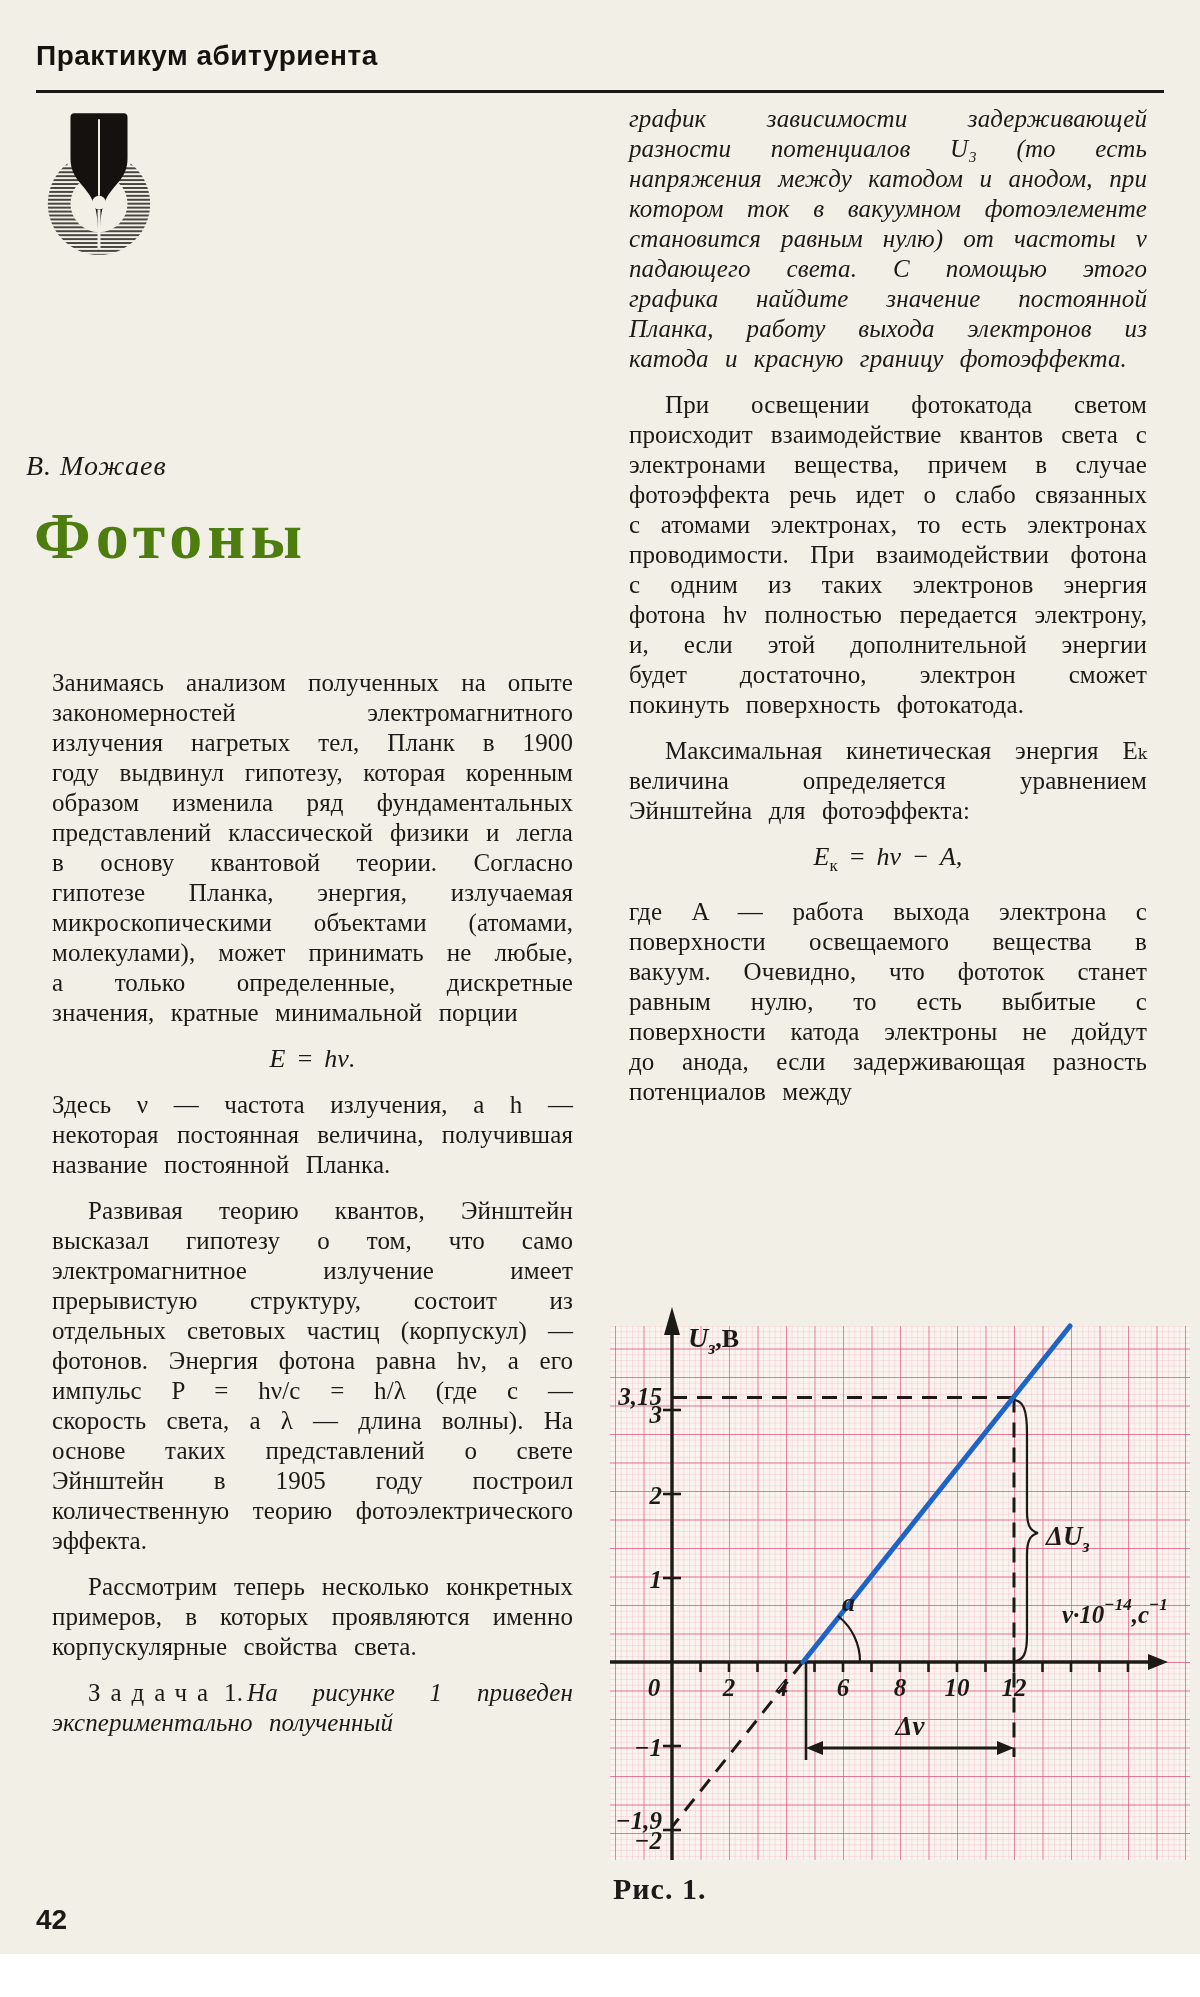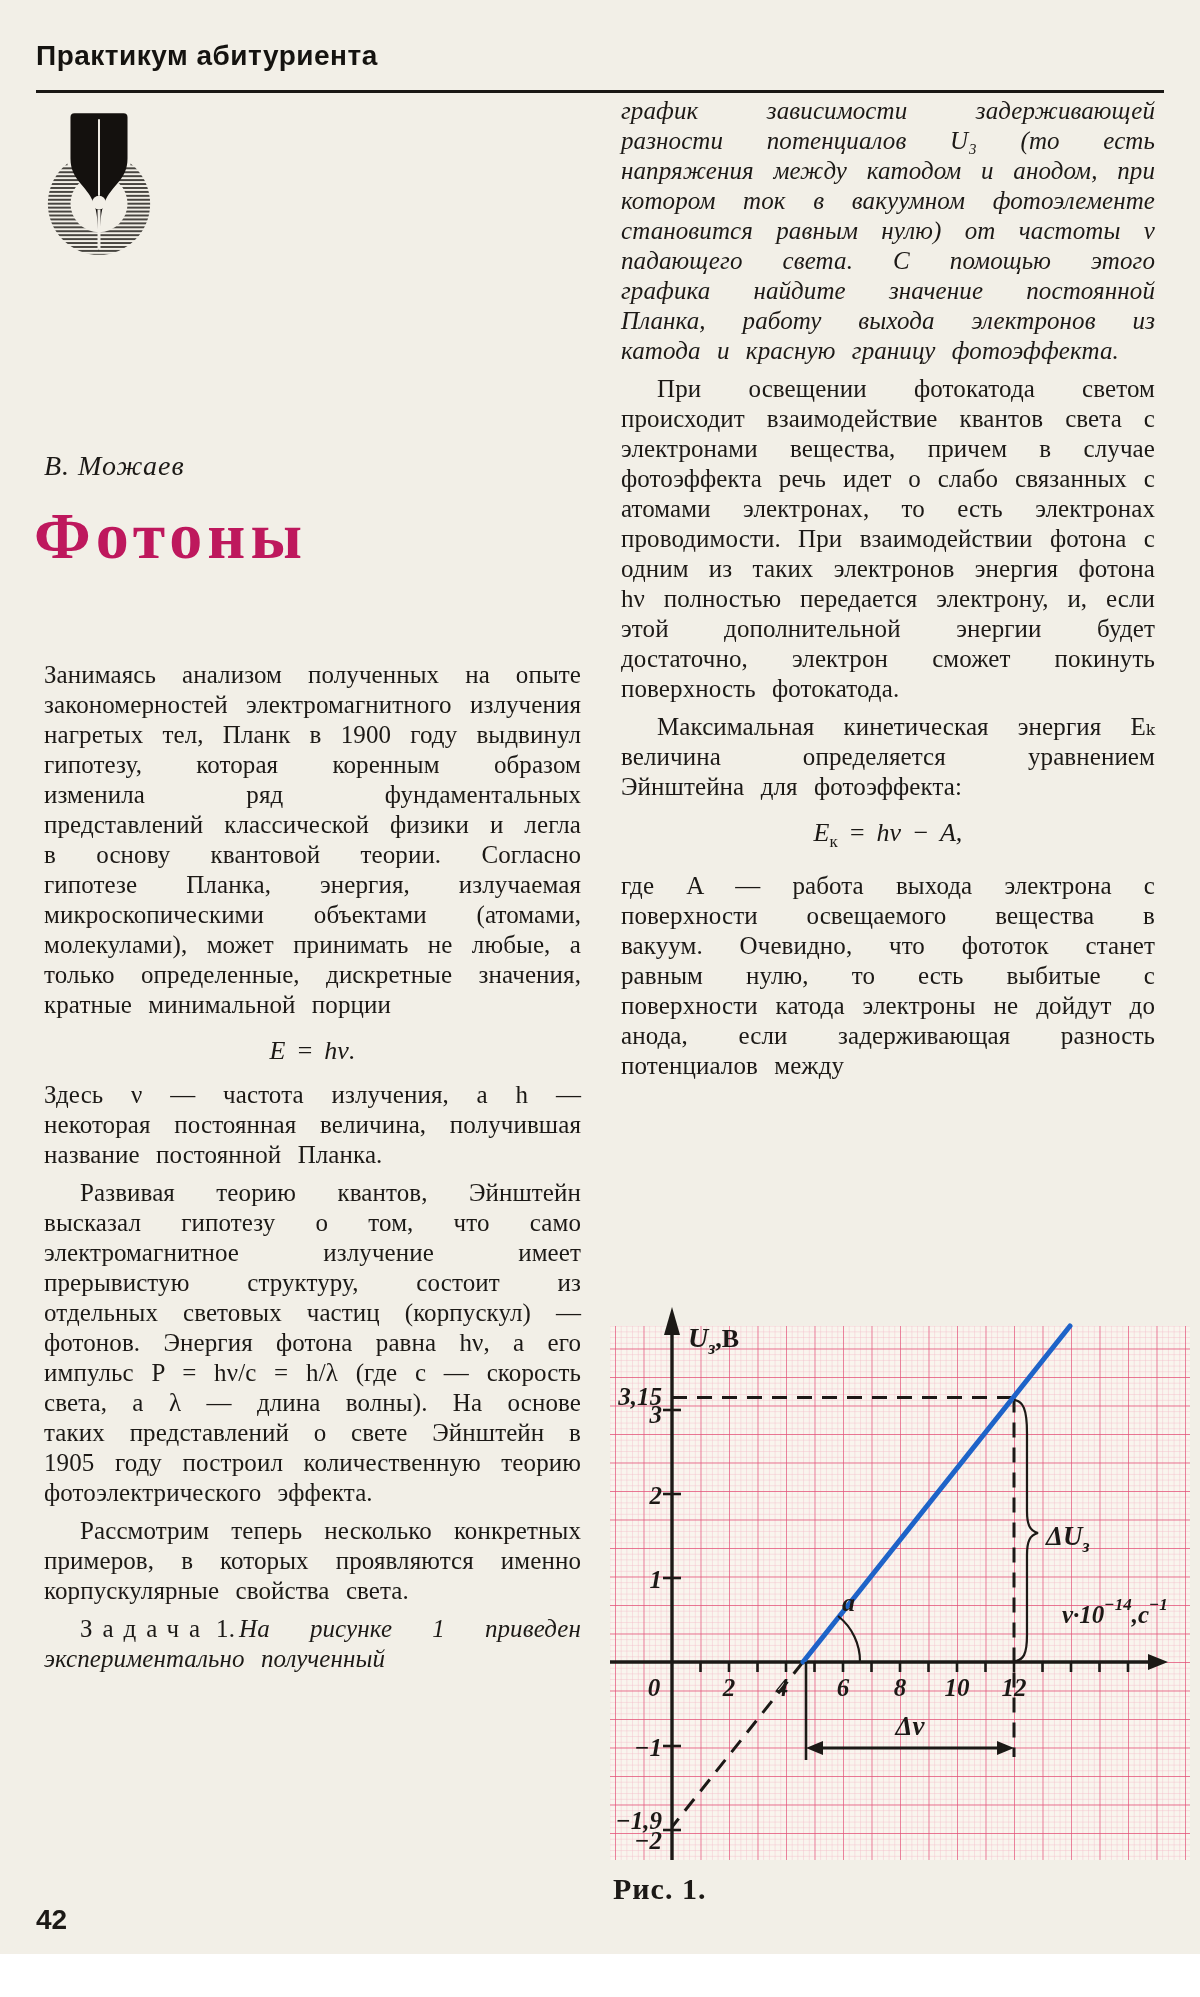--- a/index.html
+++ b/index.html
@@ -15,35 +15,35 @@
     position:absolute;left:36px;top:40px;
     font-family:"Liberation Sans","DejaVu Sans",sans-serif;
     font-weight:bold;font-size:28px;letter-spacing:.5px;color:#151310;
   }
   .rule{
     position:absolute;left:36px;top:90px;width:1128px;height:3px;
     background:#1b1815;
   }
   .nib{position:absolute;left:40px;top:106px;width:118px;height:160px;}
   .author{
-    position:absolute;left:44px;top:450px;
+    position:absolute;left:26px;top:450px;
     font-style:italic;font-size:28px;letter-spacing:1px;
   }
   .title{
     position:absolute;left:34px;top:498px;
-    font-weight:bold;font-size:66px;letter-spacing:5px;color:#be185d;
+    font-weight:bold;font-size:66px;letter-spacing:5px;color:#4d7c0f;
   }
   .col{
     position:absolute;width:553px;
     font-size:25px;line-height:30px;text-align:justify;
     word-spacing:.4em;letter-spacing:.1px;
   }
   .col-left{left:36px;top:652px;}
   .col-right{left:613px;top:88px;width:550px;}
-  .col p{margin:8px;}
+  .col p{margin:16px;}
   .ind{text-indent:36px;}
   .ital{font-style:italic;}
   .formula{
     text-align:center;font-style:italic;font-size:26px;
     margin:16px 0 14px 0;word-spacing:.15em;
   }
   .formula sub{font-size:17px;font-style:normal;}
   .spaced{letter-spacing:.4em;}
   .tasknum{margin-left:6px;margin-right:4px;}
   .figure{position:absolute;left:610px;top:1283px;width:580px;height:592px;}

